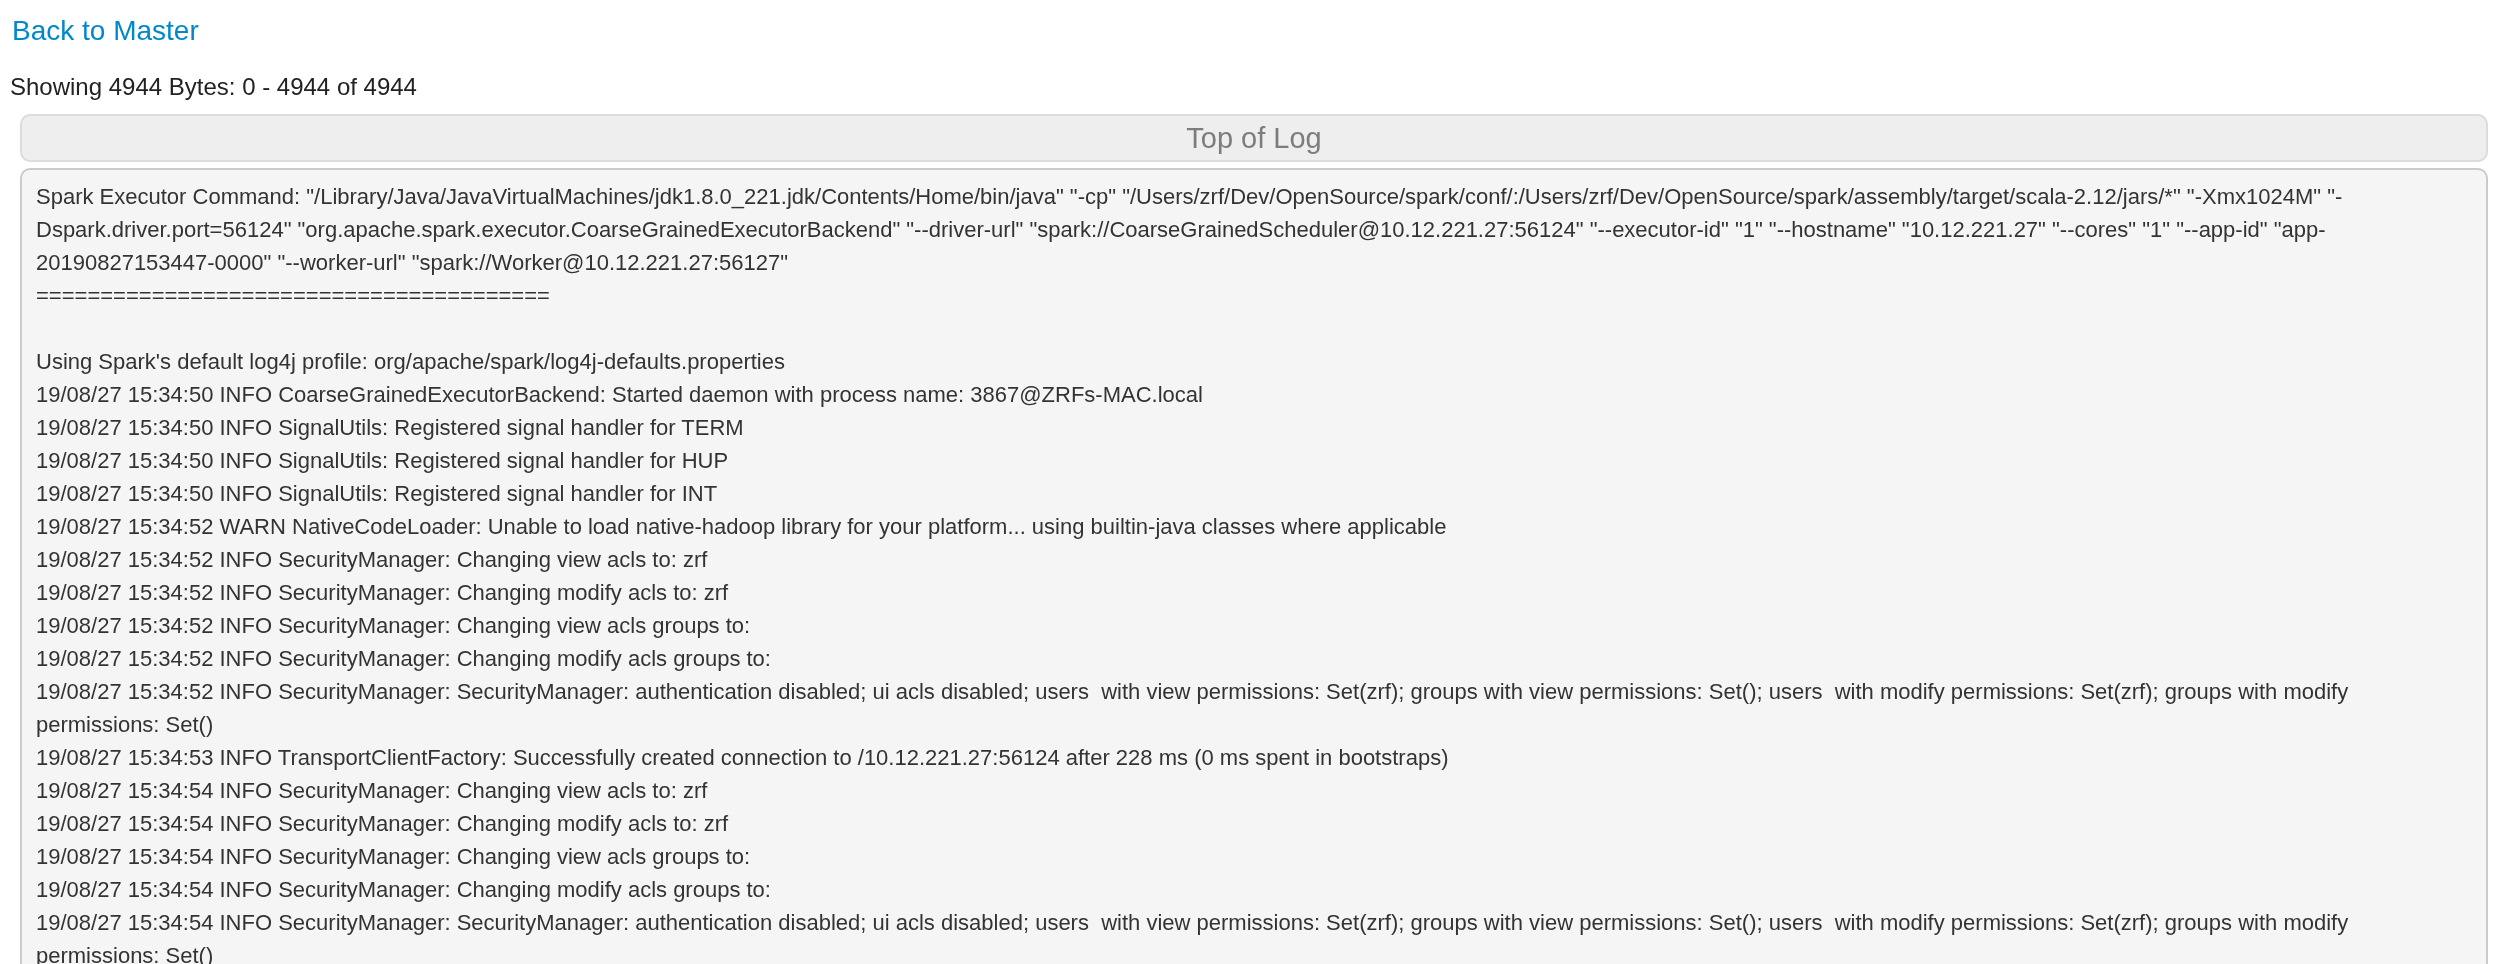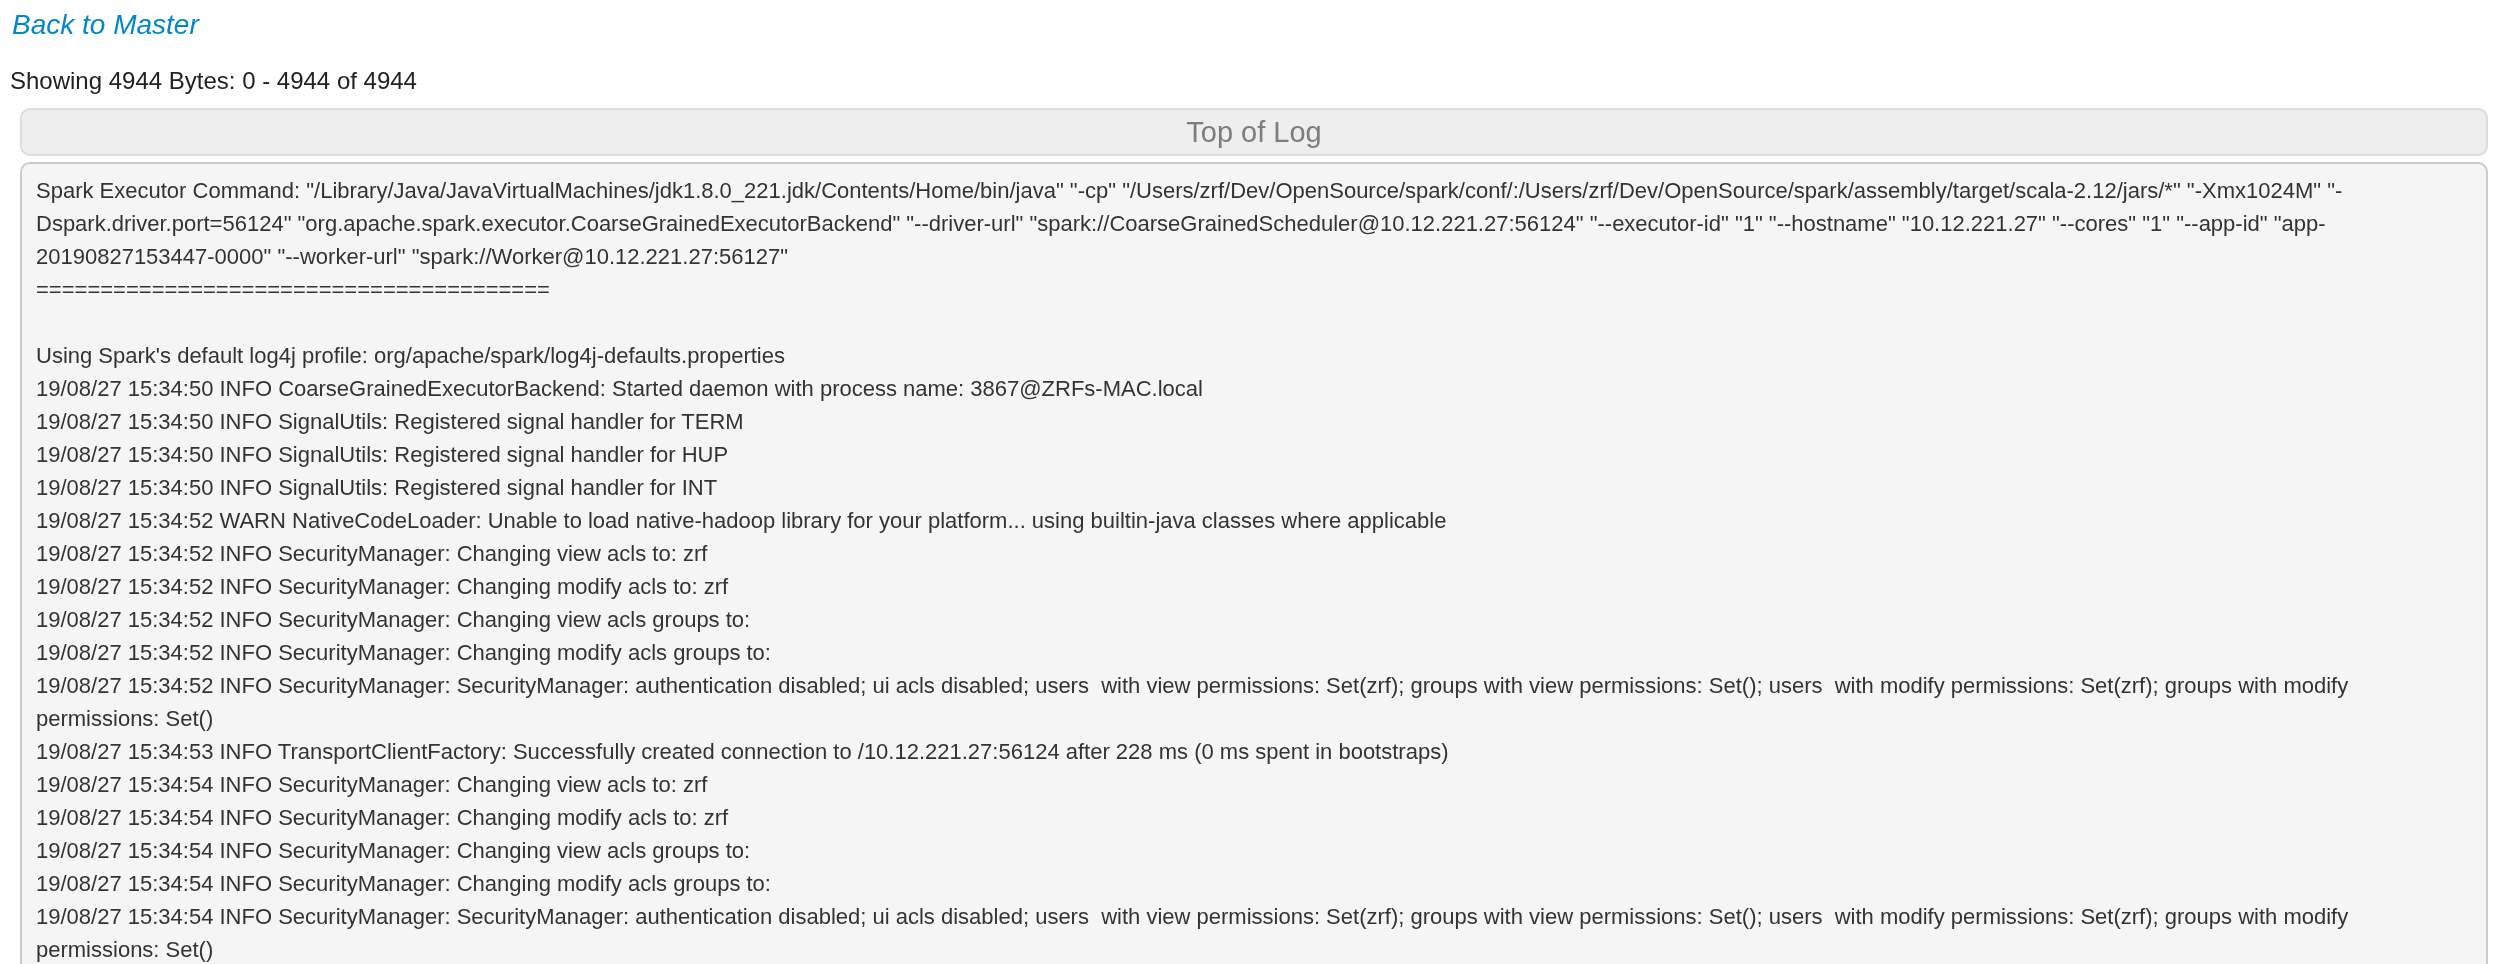--- a/index.html
+++ b/index.html
@@ -9,27 +9,26 @@
   }
   body {
     width: 2510px;
     height: 964px;
     overflow: hidden;
     font-family: "Liberation Sans", sans-serif;
     color: #333333;
   }
   a.back-link {
     display: inline-block;
-    margin: 8px 0 0 12px;
+    margin: 14px 0 0 12px;
     font-size: 28px;
     line-height: 34px;
     color: #0088cc;
     text-decoration: none;
     cursor: pointer;
-    font-style: italic;
   }
   .summary {
     margin: 22px 0 0 10px;
     font-size: 24px;
     line-height: 34px;
     color: #222222;
   }
   .top-bar {
     margin: 10px 22px 0 20px;
     height: 44px;

